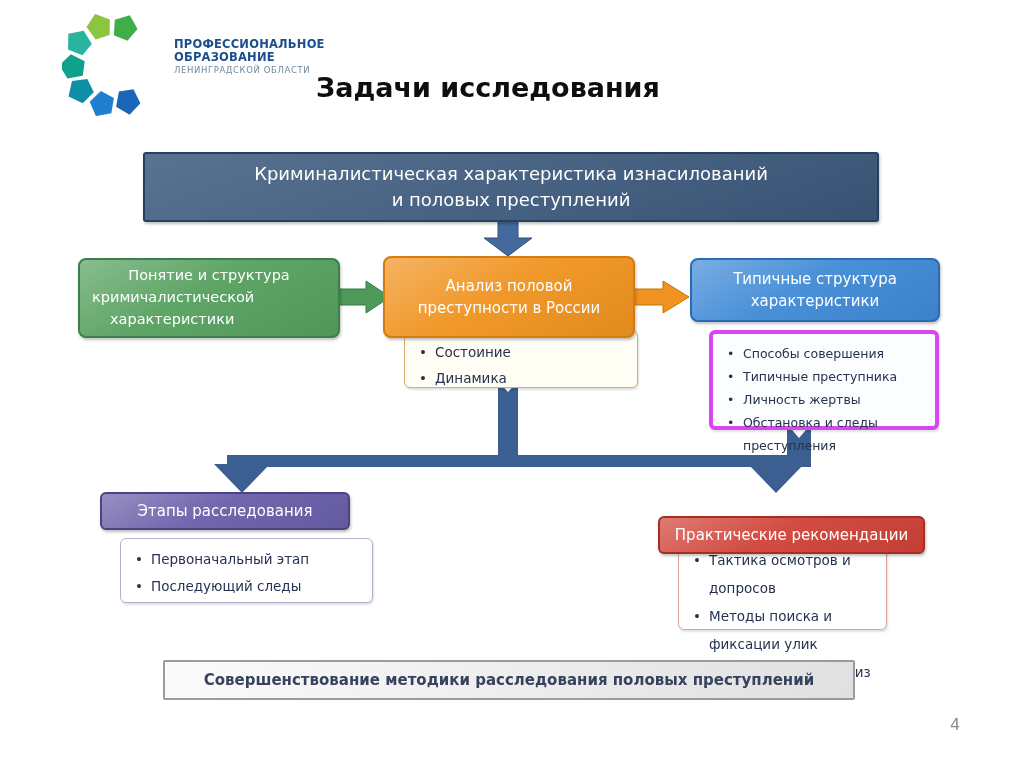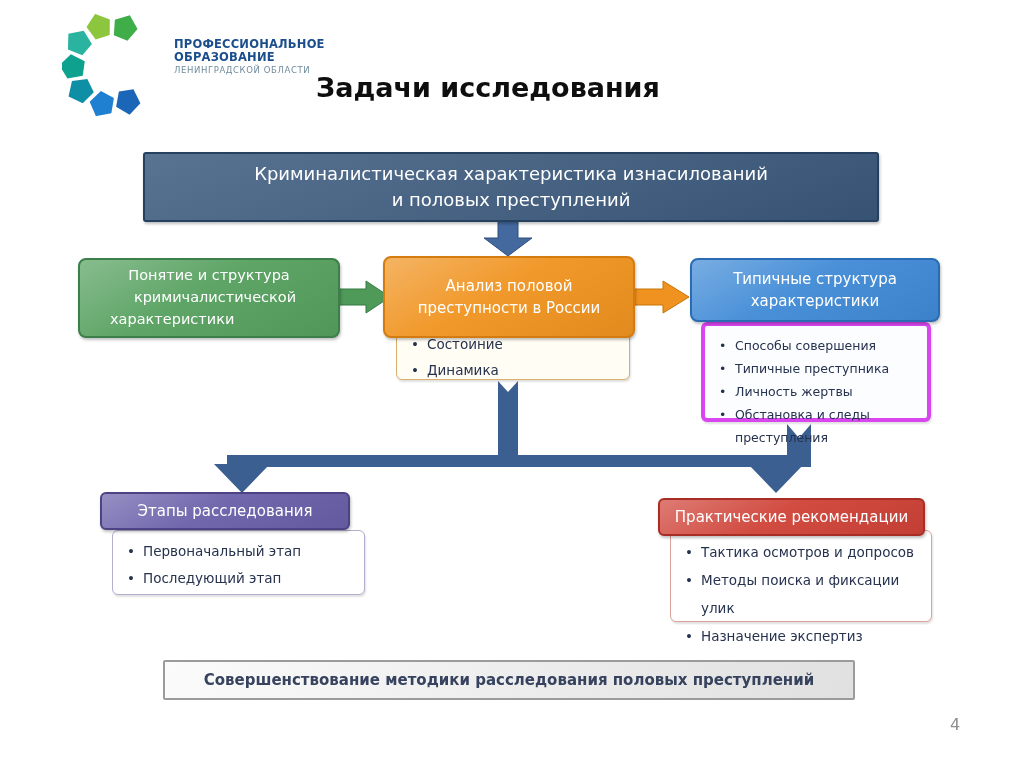--- a/index.html
+++ b/index.html
@@ -25,45 +25,45 @@
        box-shadow:1px 2px 3px rgba(0,0,0,.25);}
   .gloss{background-image:linear-gradient(150deg,rgba(255,255,255,.30) 0%,rgba(255,255,255,.05) 45%,rgba(0,0,0,.06) 100%);}
 
   .hdr-top{left:143px;top:152px;width:736px;height:70px;font-size:18px;line-height:1.45;
            background-color:#3d5c80;border:2px solid #26415f;border-radius:3px;
            background-image:linear-gradient(160deg,rgba(255,255,255,.14),rgba(0,0,0,.10));box-sizing:border-box;}
 
   .hdr-green{left:78px;top:258px;width:262px;height:80px;font-size:14.5px;line-height:1.5;
              background-color:#55a05e;border:2px solid #3c7f4a;box-sizing:border-box;}
   .green-l1{text-align:center;}
-  .green-l2{text-align:center;padding-left:12px;}
+  .green-l2{text-align:left;padding-left:12px;}
   .green-l3{text-align:left;padding-left:30px;}
 
   .hdr-orange{left:383px;top:256px;width:252px;height:82px;font-size:15px;line-height:1.5;
               background-color:#f0931f;border:2px solid #d47c10;box-sizing:border-box;}
   .hdr-blue{left:690px;top:258px;width:250px;height:64px;font-size:15px;line-height:1.5;
             background-color:#3f8ad6;border:2px solid #2a6cb4;box-sizing:border-box;}
   .hdr-purple{left:100px;top:492px;width:250px;height:38px;font-size:15px;
               background-color:#695fa9;border:2px solid #4d4384;border-radius:6px;box-sizing:border-box;}
-  .hdr-red{left:658px;top:498px;width:267px;height:38px;font-size:15px;
+  .hdr-red{left:658px;top:516px;width:267px;height:38px;font-size:15px;
            background-color:#cf4237;border:2px solid #a82d24;border-radius:6px;box-sizing:border-box;}
 
   
   .list-box{position:absolute;z-index:2;background:#fffefb;border-radius:6px;box-sizing:border-box;
-            margin:0;padding:8px 0 0 14px;list-style:none;color:#26324e;
+            margin:8px;padding:8px 0 0 14px;list-style:none;color:#26324e;
             box-shadow:1px 2px 2px rgba(0,0,0,.12);}
   .list-box li{position:relative;padding-left:16px;}
   .list-box li::before{content:"\2022";position:absolute;left:0;top:0;color:#26324e;}
   .list-orange{left:396px;top:322px;width:234px;height:58px;font-size:13.5px;line-height:26px;
                background:#fffdf4;border:1px solid #d8b06e;}
   .list-blue{left:701px;top:322px;width:230px;height:100px;font-size:12.5px;line-height:23px;
              background:#fbfdff;border:4px solid #d946ef;}
   .list-purple{left:112px;top:530px;width:253px;height:65px;font-size:13.5px;line-height:27px;padding-top:7px;
                background:#ffffff;border:1px solid #b3aecd;}
-  .list-red{left:670px;top:530px;width:262px;height:92px;font-size:13.5px;line-height:28px;padding-top:7px;
+  .list-red{left:670px;top:530px;width:209px;height:92px;font-size:13.5px;line-height:28px;padding-top:7px;
             background:#ffffff;border:1px solid #dca39c;}
 
   
   .bottom-box{position:absolute;left:163px;top:660px;width:692px;height:40px;z-index:3;box-sizing:border-box;
               background-image:linear-gradient(120deg,#fbfbfb,#e0e0e0);border:2px solid #9b9b9b;border-radius:2px;
               display:flex;align-items:center;justify-content:center;
               font-size:15px;font-weight:bold;color:#36425e;}
 
   .page-number{position:absolute;left:950px;top:715px;font-size:16px;color:#8f8f8f;}
 </style>
@@ -136,21 +136,21 @@
       <li><span>Личность жертвы</span></li>
       <li><span>Обстановка и следы преступления</span></li>
     </ul>
 
   <div class="hdr hdr-purple gloss">
     <div>Этапы расследования</div>
   </div>
   <ul class="list-box list-purple">
 
   <li><span>Первоначальный этап</span></li>
-      <li><span>Последующий этап</span></li>
+      <li><span>Последующий следы</span></li>
     </ul>
 
   <div class="hdr hdr-red gloss">
     <div>Практические рекомендации</div>
   </div>
   <ul class="list-box list-red">
 
   <li><span>Тактика осмотров и допросов</span></li>
       <li><span>Методы поиска и фиксации улик</span></li>
       <li><span>Назначение экспертиз</span></li>

